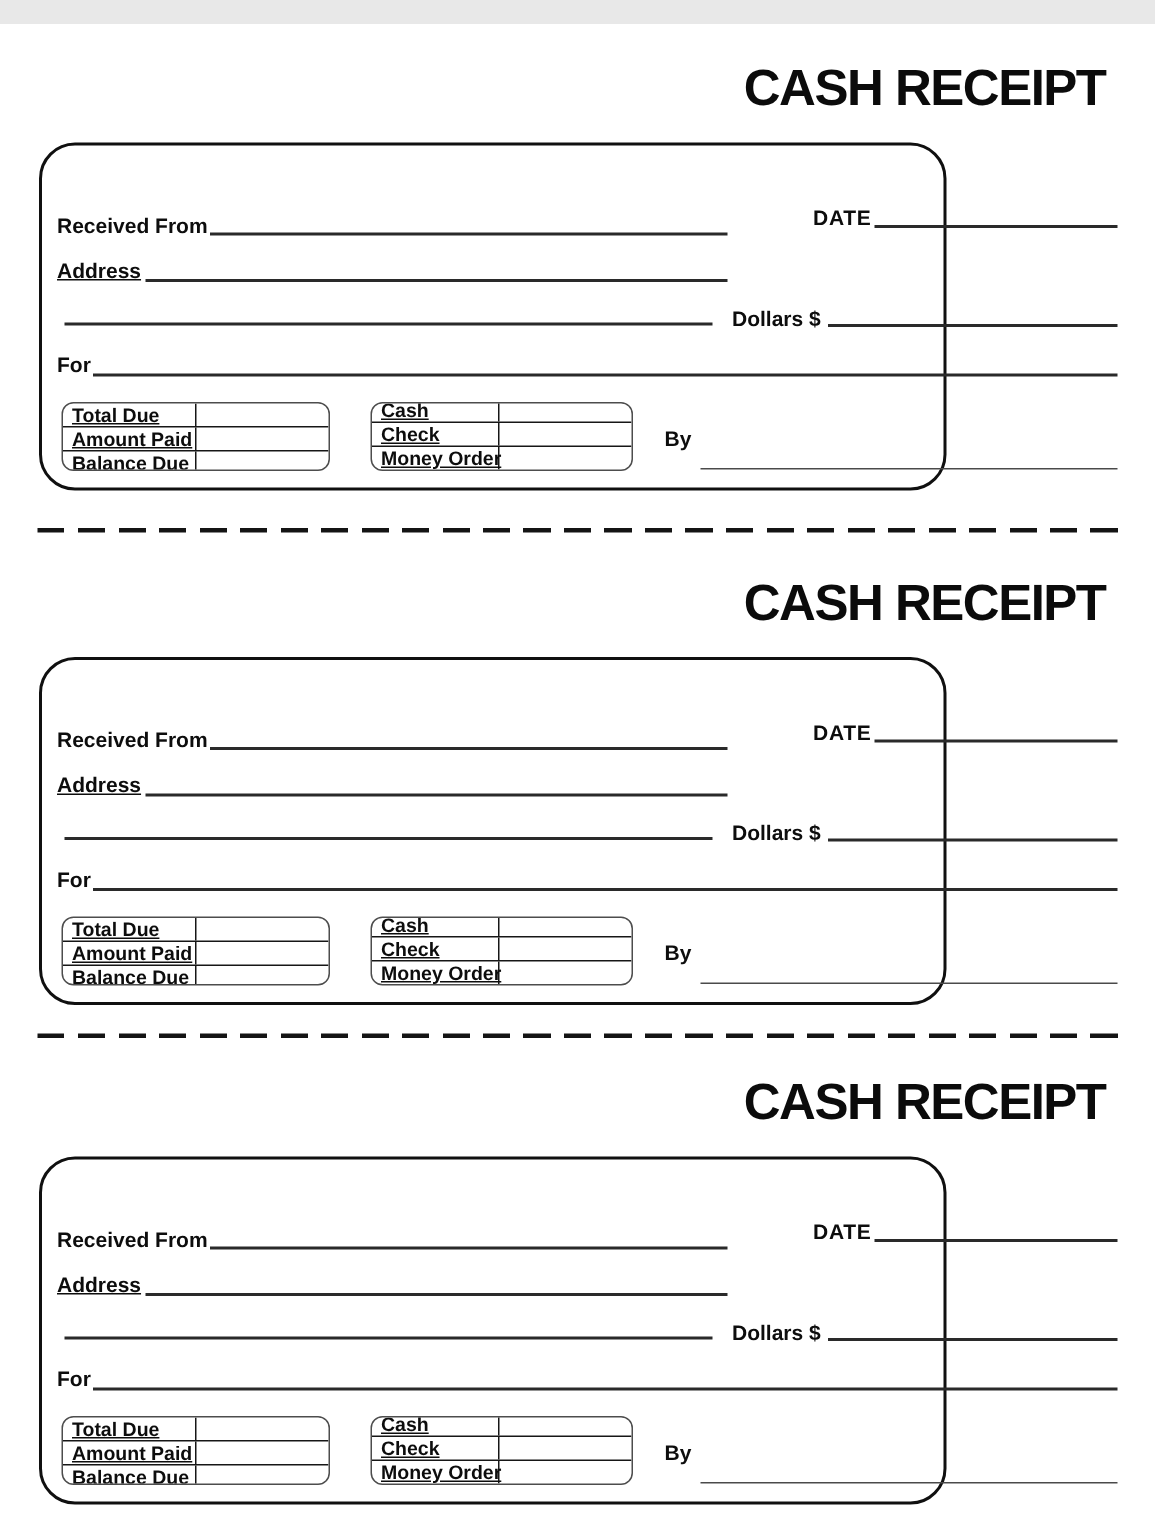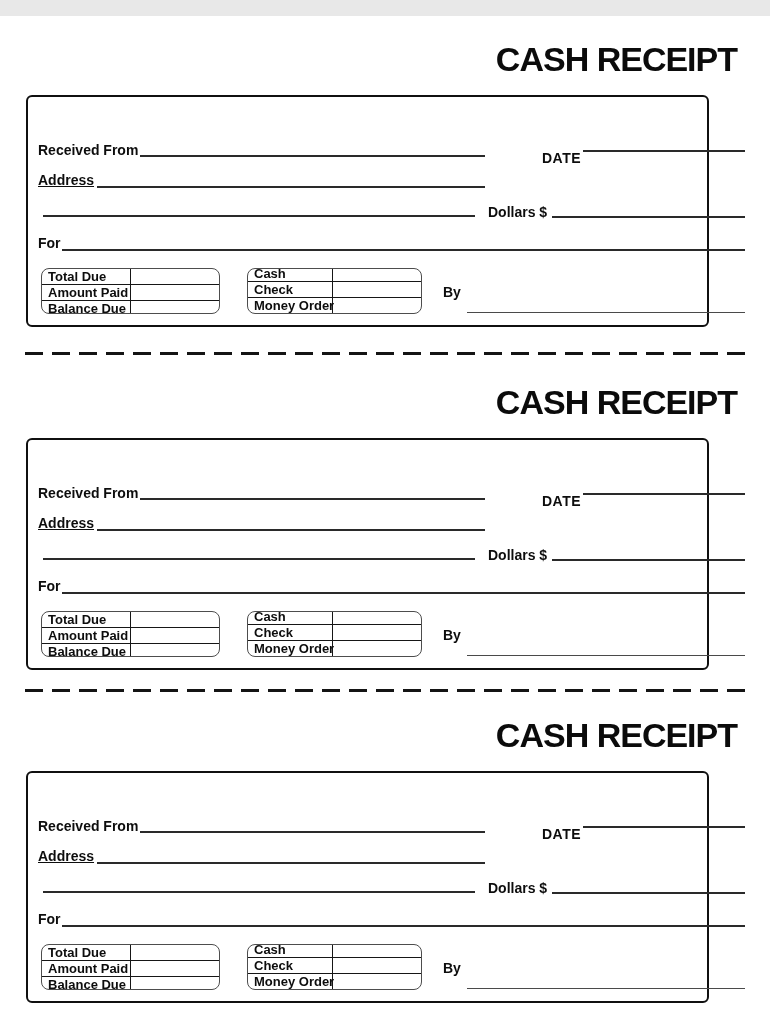--- a/index.html
+++ b/index.html
@@ -14,34 +14,34 @@
   .section.s2 { top:343px; }
   .section.s3 { top:676px; }
 
   .title {
     position:absolute; top:26px; right:33px;
     font-size:34px; line-height:34px; font-weight:bold; letter-spacing:-1px;
     color:#0b0b0b; white-space:nowrap;
   }
 
   .box {
-    position:absolute; top:79px; left:26px; width:683px; height:232px;
-    border:2px solid #101010; border-radius:6px; background:#fff;
+    position:absolute; top:79px; left:26px; width:605px; height:232px;
+    border:2px solid #101010; border-radius:24px; background:#fff;
   }
 
   .lbl {
     position:absolute; font-size:14px; line-height:16px; font-weight:bold;
     color:#0d0d0d; white-space:nowrap;
   }
   .fline { position:absolute; height:0; border-top:2px solid #2a2a2a; }
   .fline.thin { border-top:1px solid #4a4a4a; }
 
   .lbl-received { left:10px;  top:45px; }
   .line-received{ left:112px; top:58px;  width:345px; }
-  .lbl-date     { left:514px; top:53px;  letter-spacing:0.5px; }
+  .lbl-date     { left:514px; top:40px;  letter-spacing:0.5px; }
   .line-date    { left:555px; top:53px;  width:162px; }
   .lbl-address  { left:10px;  top:75px;text-decoration:underline; }
   .line-address { left:69px;  top:89px;  width:388px; }
   .line-addr2   { left:15px;  top:118px; width:432px; }
   .lbl-dollars  { left:460px; top:107px; }
   .line-dollars { left:524px; top:119px; width:193px; }
   .lbl-for      { left:10px;  top:138px;text-align:center; }
   .line-for     { left:34px;  top:152px; width:683px; }
   .lbl-by       { left:415px; top:187px; }
   .line-by      { left:439px; top:215px; width:278px; }
@@ -52,20 +52,21 @@
     display:flex; flex-direction:column; overflow:hidden;
   }
   .ftable.amounts  { left:13px;  width:179px; }
   .ftable.payments { left:219px; width:175px;justify-content:flex-end; }
   .frow { flex:1; display:flex; }
   .frow + .frow { border-top:1.5px solid #161616; }
   .fcell-label {
     display:flex; align-items:center; padding-left:6px;
     font-size:13px; font-weight:bold; color:#0d0d0d; white-space:nowrap;
     border-right:1.5px solid #161616;
+    text-decoration:underline;
   }
   .ftable.amounts  .fcell-label { width:89px; }
   .ftable.payments .fcell-label { width:85px; }
   .fcell-value { flex:1; }
 
   .tear {
     position:absolute; left:25px; width:725px; height:3px;
     background:repeating-linear-gradient(90deg,#141414 0,#141414 18px,transparent 18px,transparent 27px);
   }
   .tear.t1 { top:336px; }

